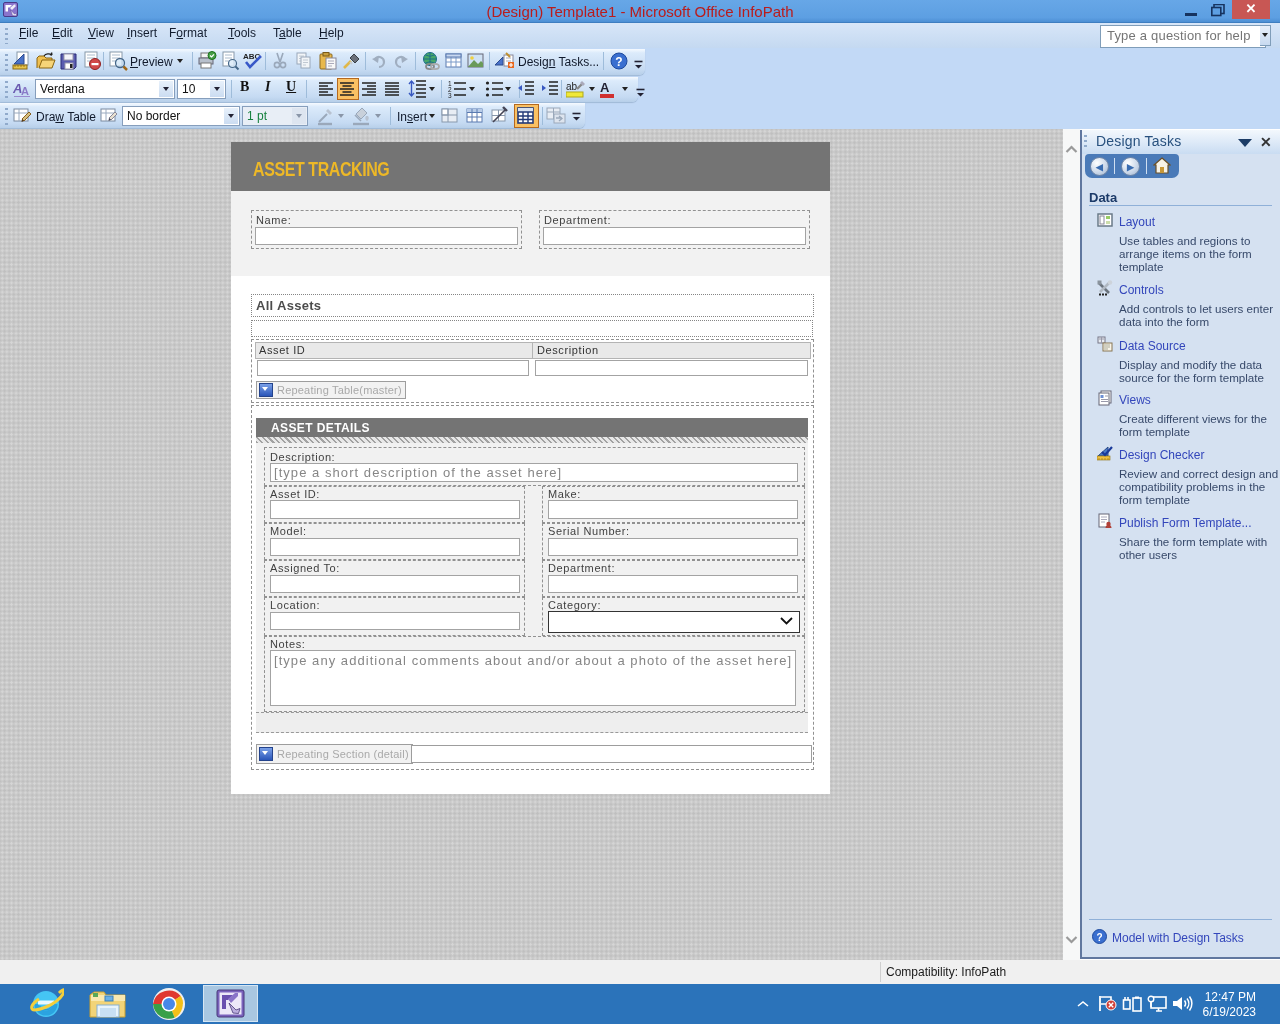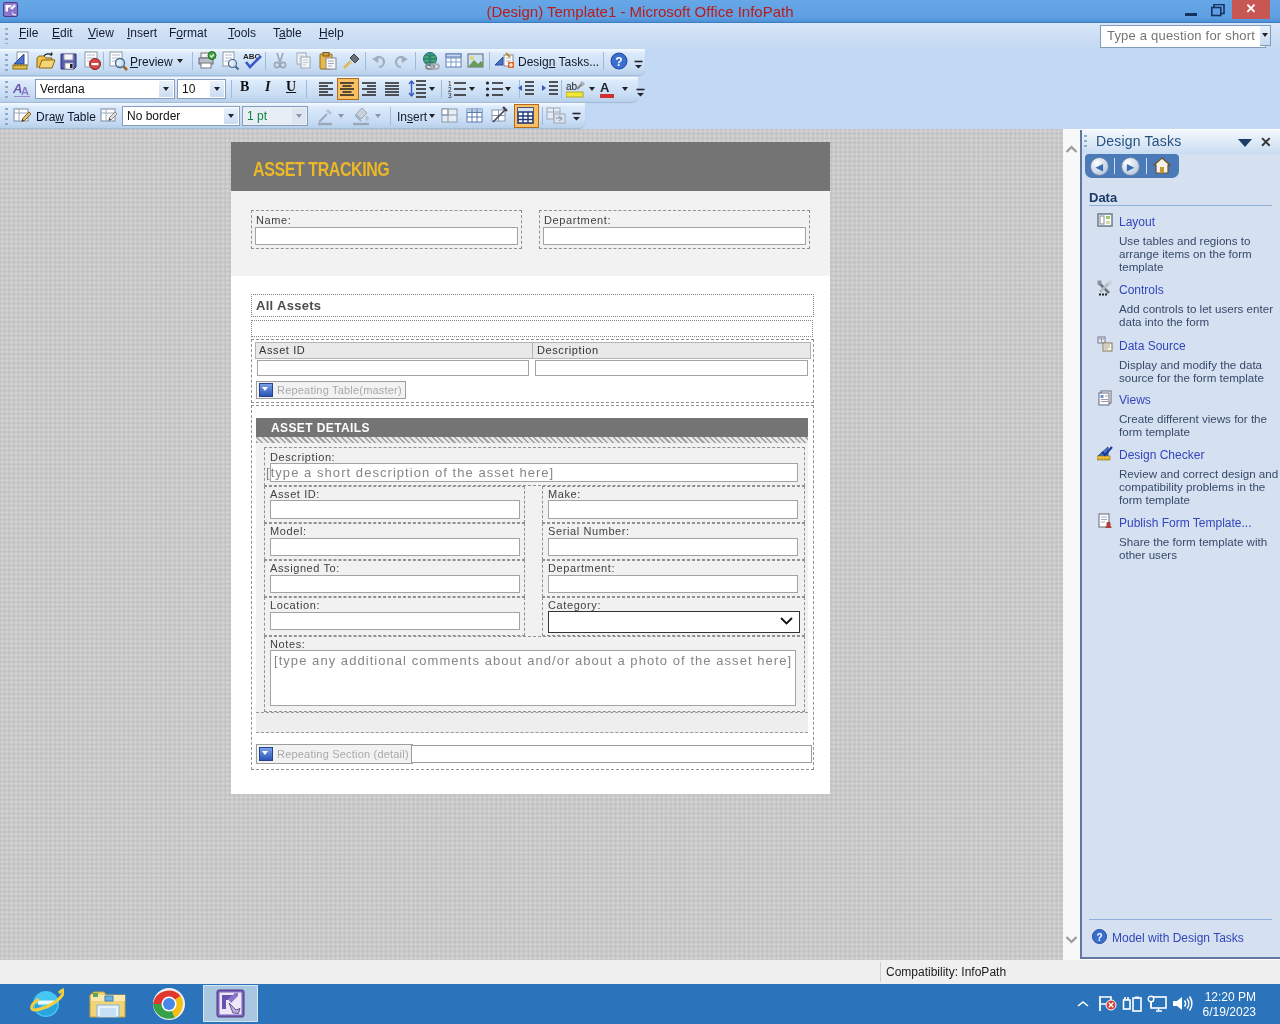--- a/index.html
+++ b/index.html
@@ -88,21 +88,21 @@
 <div class="abs" id="menubar"></div>
 <div class="abs handle" style="left:5px;top:27px;height:17px"></div>
 <div class="abs menu" style="left:19px"><u>F</u>ile</div>
 <div class="abs menu" style="left:52px"><u>E</u>dit</div>
 <div class="abs menu" style="left:88px"><u>V</u>iew</div>
 <div class="abs menu" style="left:127px"><u>I</u>nsert</div>
 <div class="abs menu" style="left:169px">F<u>o</u>rmat</div>
 <div class="abs menu" style="left:228px"><u>T</u>ools</div>
 <div class="abs menu" style="left:273px">T<u>a</u>ble</div>
 <div class="abs menu" style="left:319px"><u>H</u>elp</div>
-<div class="abs" id="qbox">Type a question for short</div>
+<div class="abs" id="qbox">Type a question for help</div>
 <div class="abs" id="qarrow"></div>
 <div class="abs darr" style="left:1262px;top:33px;border-top-color:#222"></div>
 
 <div class="abs" style="left:0;top:48px;width:1280px;height:81px;background:#c2d9f6"></div>
 <div class="abs tbar" id="tb1"></div>
 <div class="abs handle" style="left:5px;top:53px;height:19px"></div>
 
 <svg class="abs" style="left:12px;top:51px" width="20" height="20">
     <rect x="5" y="1" width="11" height="13" fill="#fff" stroke="#8899aa"></rect>
     <path d="M2 13 L12 3 L12 13 Z" fill="#4a72c8" stroke="#2a4a90"></path>
@@ -421,21 +421,21 @@
 
 <div class="abs dashed" style="left:251px;top:405px;width:561px;height:363px"></div>
 <div class="abs gbar" style="left:256px;top:418px;width:552px;height:19px"></div>
 <div class="abs" style="left:271px;top:421px;font-size:12px;font-weight:bold;color:#fff;letter-spacing:.4px">ASSET DETAILS</div>
 <div class="abs hatch" style="left:256px;top:437px;width:552px;height:6px"></div>
 <div class="abs" style="left:256px;top:443px;width:552px;height:288px;background:#f1f1f1"></div>
 
 <div class="abs dashed" style="left:264px;top:447px;width:539px;height:37px"></div>
 <div class="abs flabel" style="left:270px;top:451px">Description:</div>
 <div class="abs finput" style="left:270px;top:463px;width:526px;height:17px"></div>
-<div class="abs ph" style="left:266px;top:465px">[type a short description of the asset here]</div>
+<div class="abs ph" style="left:274px;top:465px">[type a short description of the asset here]</div>
 
 <div class="abs dashed" style="left:264px;top:486px;width:259px;height:35px"></div>
 <div class="abs dashed" style="left:542px;top:486px;width:261px;height:35px"></div>
 <div class="abs flabel" style="left:270px;top:488px">Asset ID:</div>
 <div class="abs flabel" style="left:548px;top:488px">Make:</div>
 <div class="abs finput" style="left:270px;top:500px;width:248px;height:17px"></div>
 <div class="abs finput" style="left:548px;top:500px;width:248px;height:17px"></div>
 <div class="abs dashed" style="left:264px;top:523px;width:259px;height:35px"></div>
 <div class="abs dashed" style="left:542px;top:523px;width:261px;height:35px"></div>
 <div class="abs flabel" style="left:270px;top:525px">Model:</div>
@@ -545,21 +545,21 @@
     <path d="M4 4 h6 M4 6.5 h6 M4 9 h4" stroke="#aab"></path>
     <circle cx="11.5" cy="11" r="2.2" fill="#b04038"></circle>
     <path d="M8.5 15 a3 3 0 0 1 6 0 Z" fill="#b04038"></path>
   </svg>
 
 <div class="abs" id="statusbar"></div>
 <div class="abs" style="left:880px;top:962px;width:1px;height:20px;background:#cfcfcf"></div>
 <div class="abs" id="statustext">Compatibility: InfoPath</div>
 
 <div class="abs" id="taskbar"></div>
-<div class="abs traytxt" style="left:1198px;top:990px">12:20 PM</div>
+<div class="abs traytxt" style="left:1198px;top:990px">12:47 PM</div>
 <div class="abs traytxt" style="left:1198px;top:1005px">6/19/2023</div>
 
 <svg class="abs" style="left:26px;top:986px" width="38" height="36">
     <circle cx="20" cy="18" r="13" fill="#45c6f4"></circle>
     <circle cx="20" cy="18" r="6.5" fill="#2a9ad8"></circle>
     <circle cx="20" cy="16.5" r="6.5" fill="#45c6f4"></circle>
     <path d="M8.5 18 a11.5 11.5 0 0 0 23 0 l-5 0 a6.5 6.5 0 0 1 -13 0 Z" fill="#2ba3e0"></path>
     <rect x="13" y="16" width="14" height="3.5" fill="#45c6f4"></rect>
     <path d="M12 16.5 h16" stroke="#e8f8ff" stroke-width="4"></path>
     <path d="M33 7 c4 -4 7 -5 4 1 c-2 4 -9 10 -17 13 c-8 3 -16 5 -14 -1 c1 -3 4 -5 7 -7" fill="none" stroke="#f4ce3a" stroke-width="3"></path>

